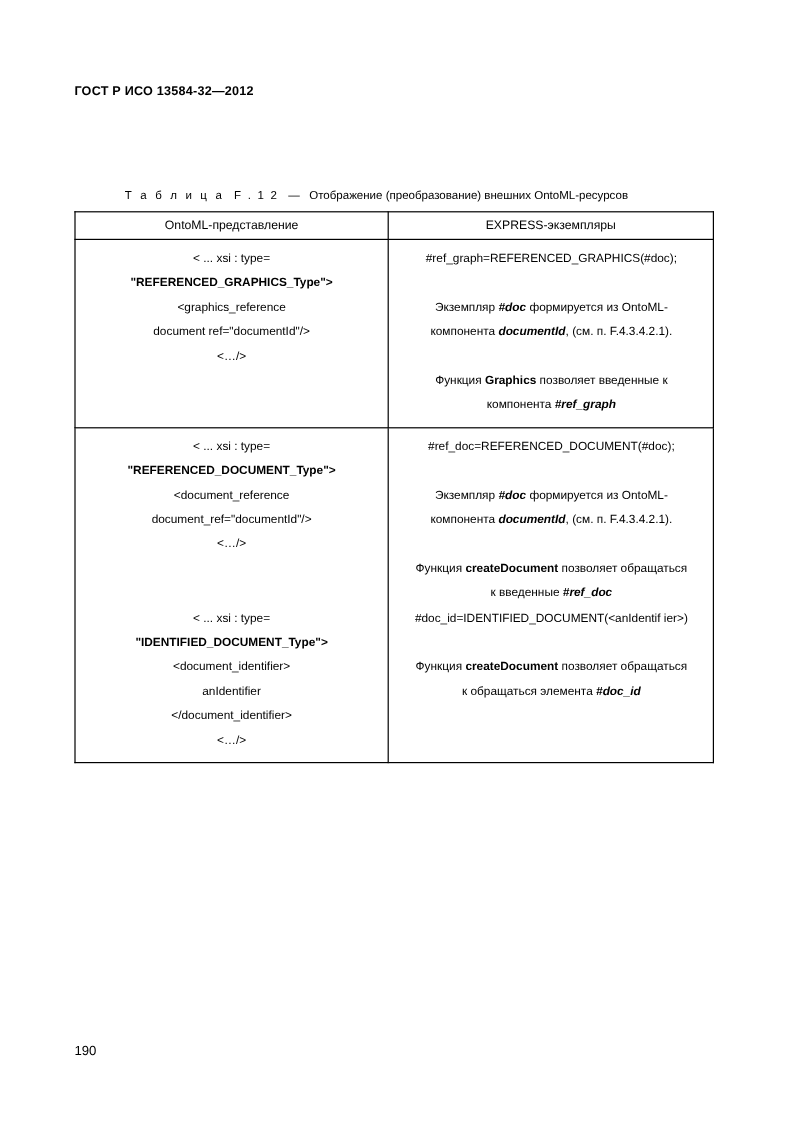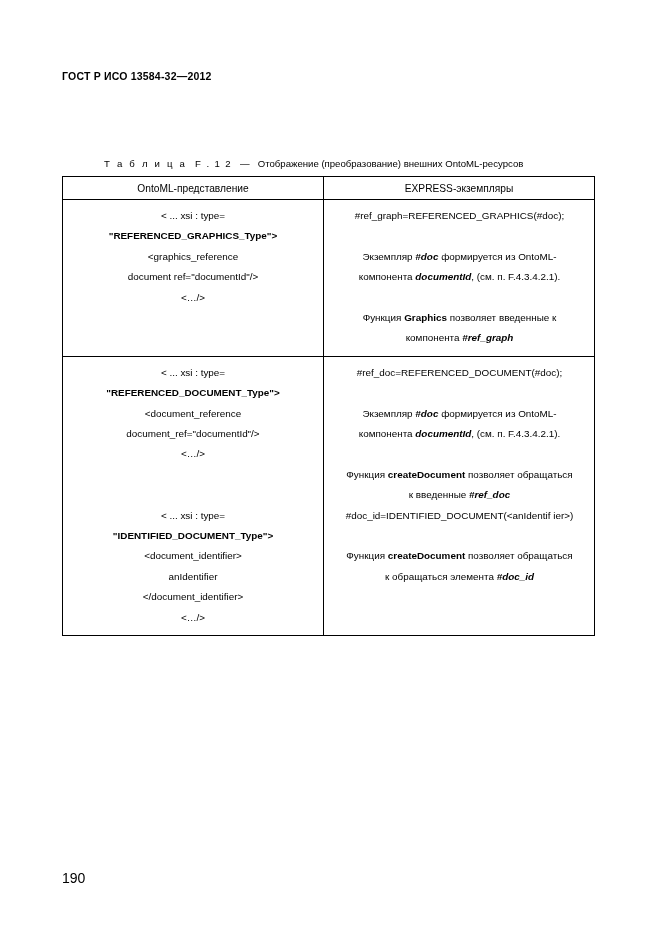--- a/index.html
+++ b/index.html
@@ -107,21 +107,21 @@
 
   
   .row1 .cell { min-height: 113px; }
   .row2 .cell { min-height: 230px; }
 
   
   .page-number {
     position: absolute;
     left: 62px;
     top: 858px;
-    font-size: 14px;
+    font-size: 11px;
   }
 </style>
 </head>
 <body>
 
 <div class="page">
 
   <div class="doc-header">ГОСТ Р ИСО 13584-32—2012</div>
 
 

